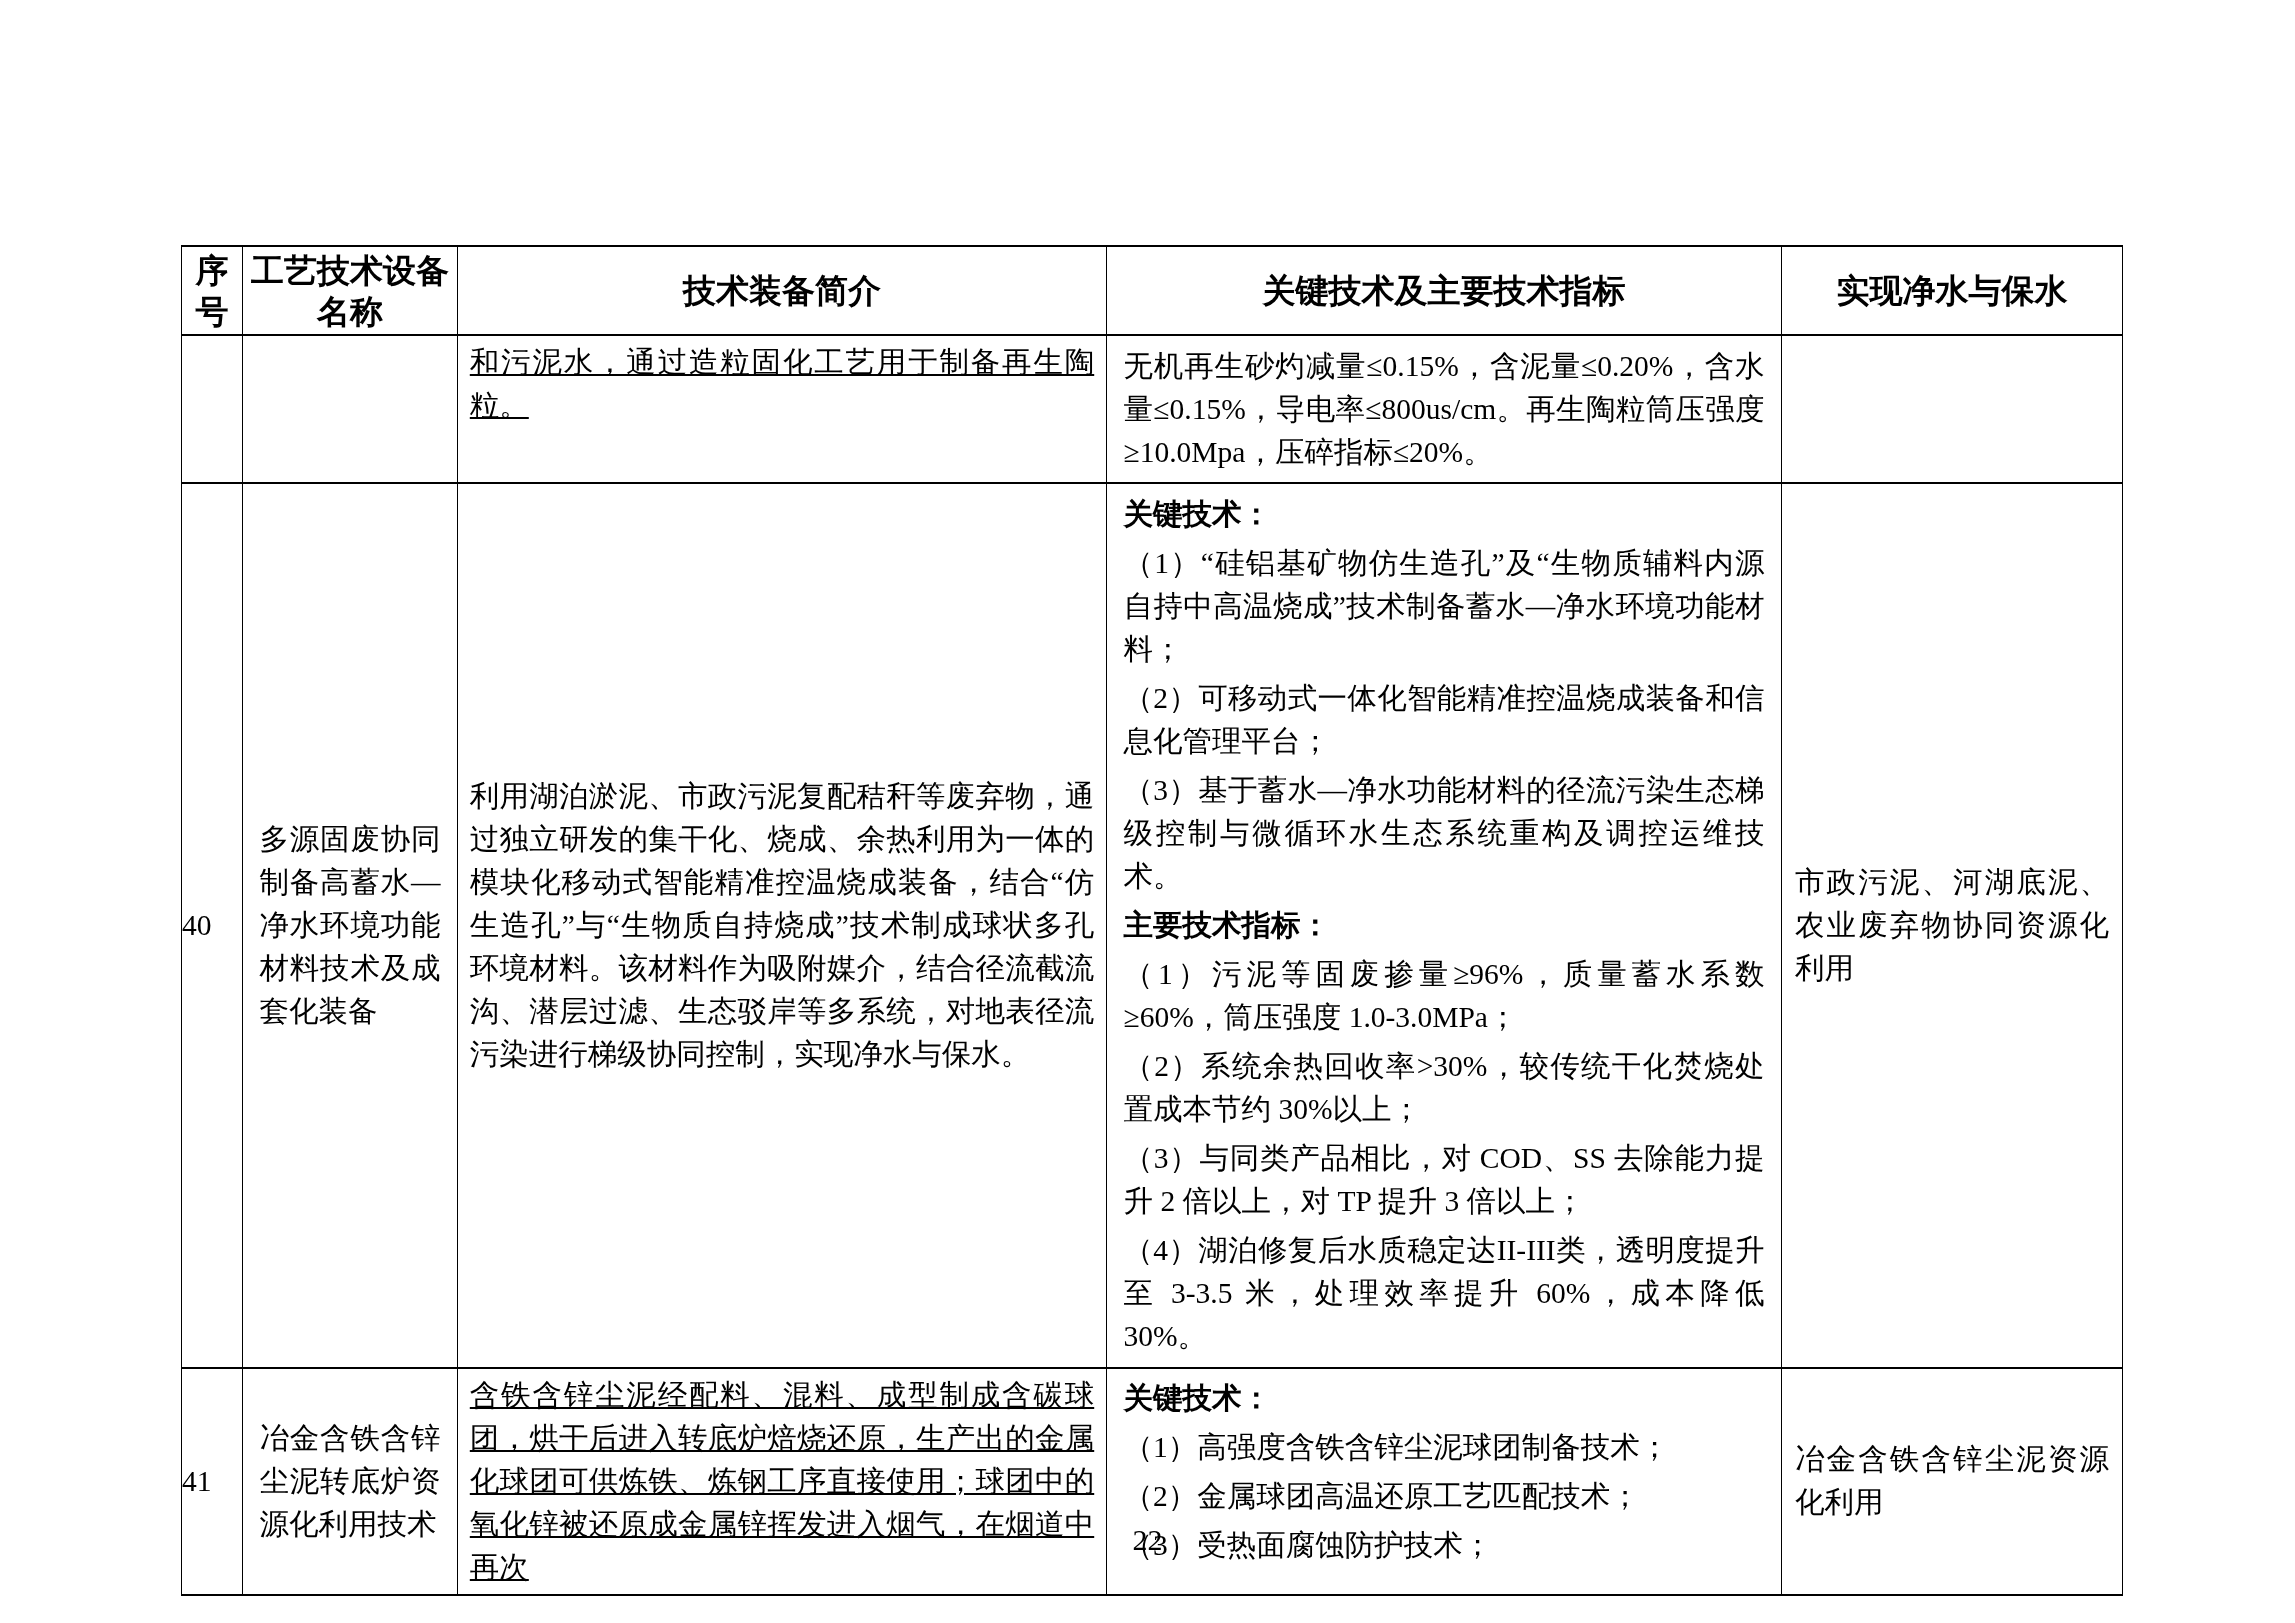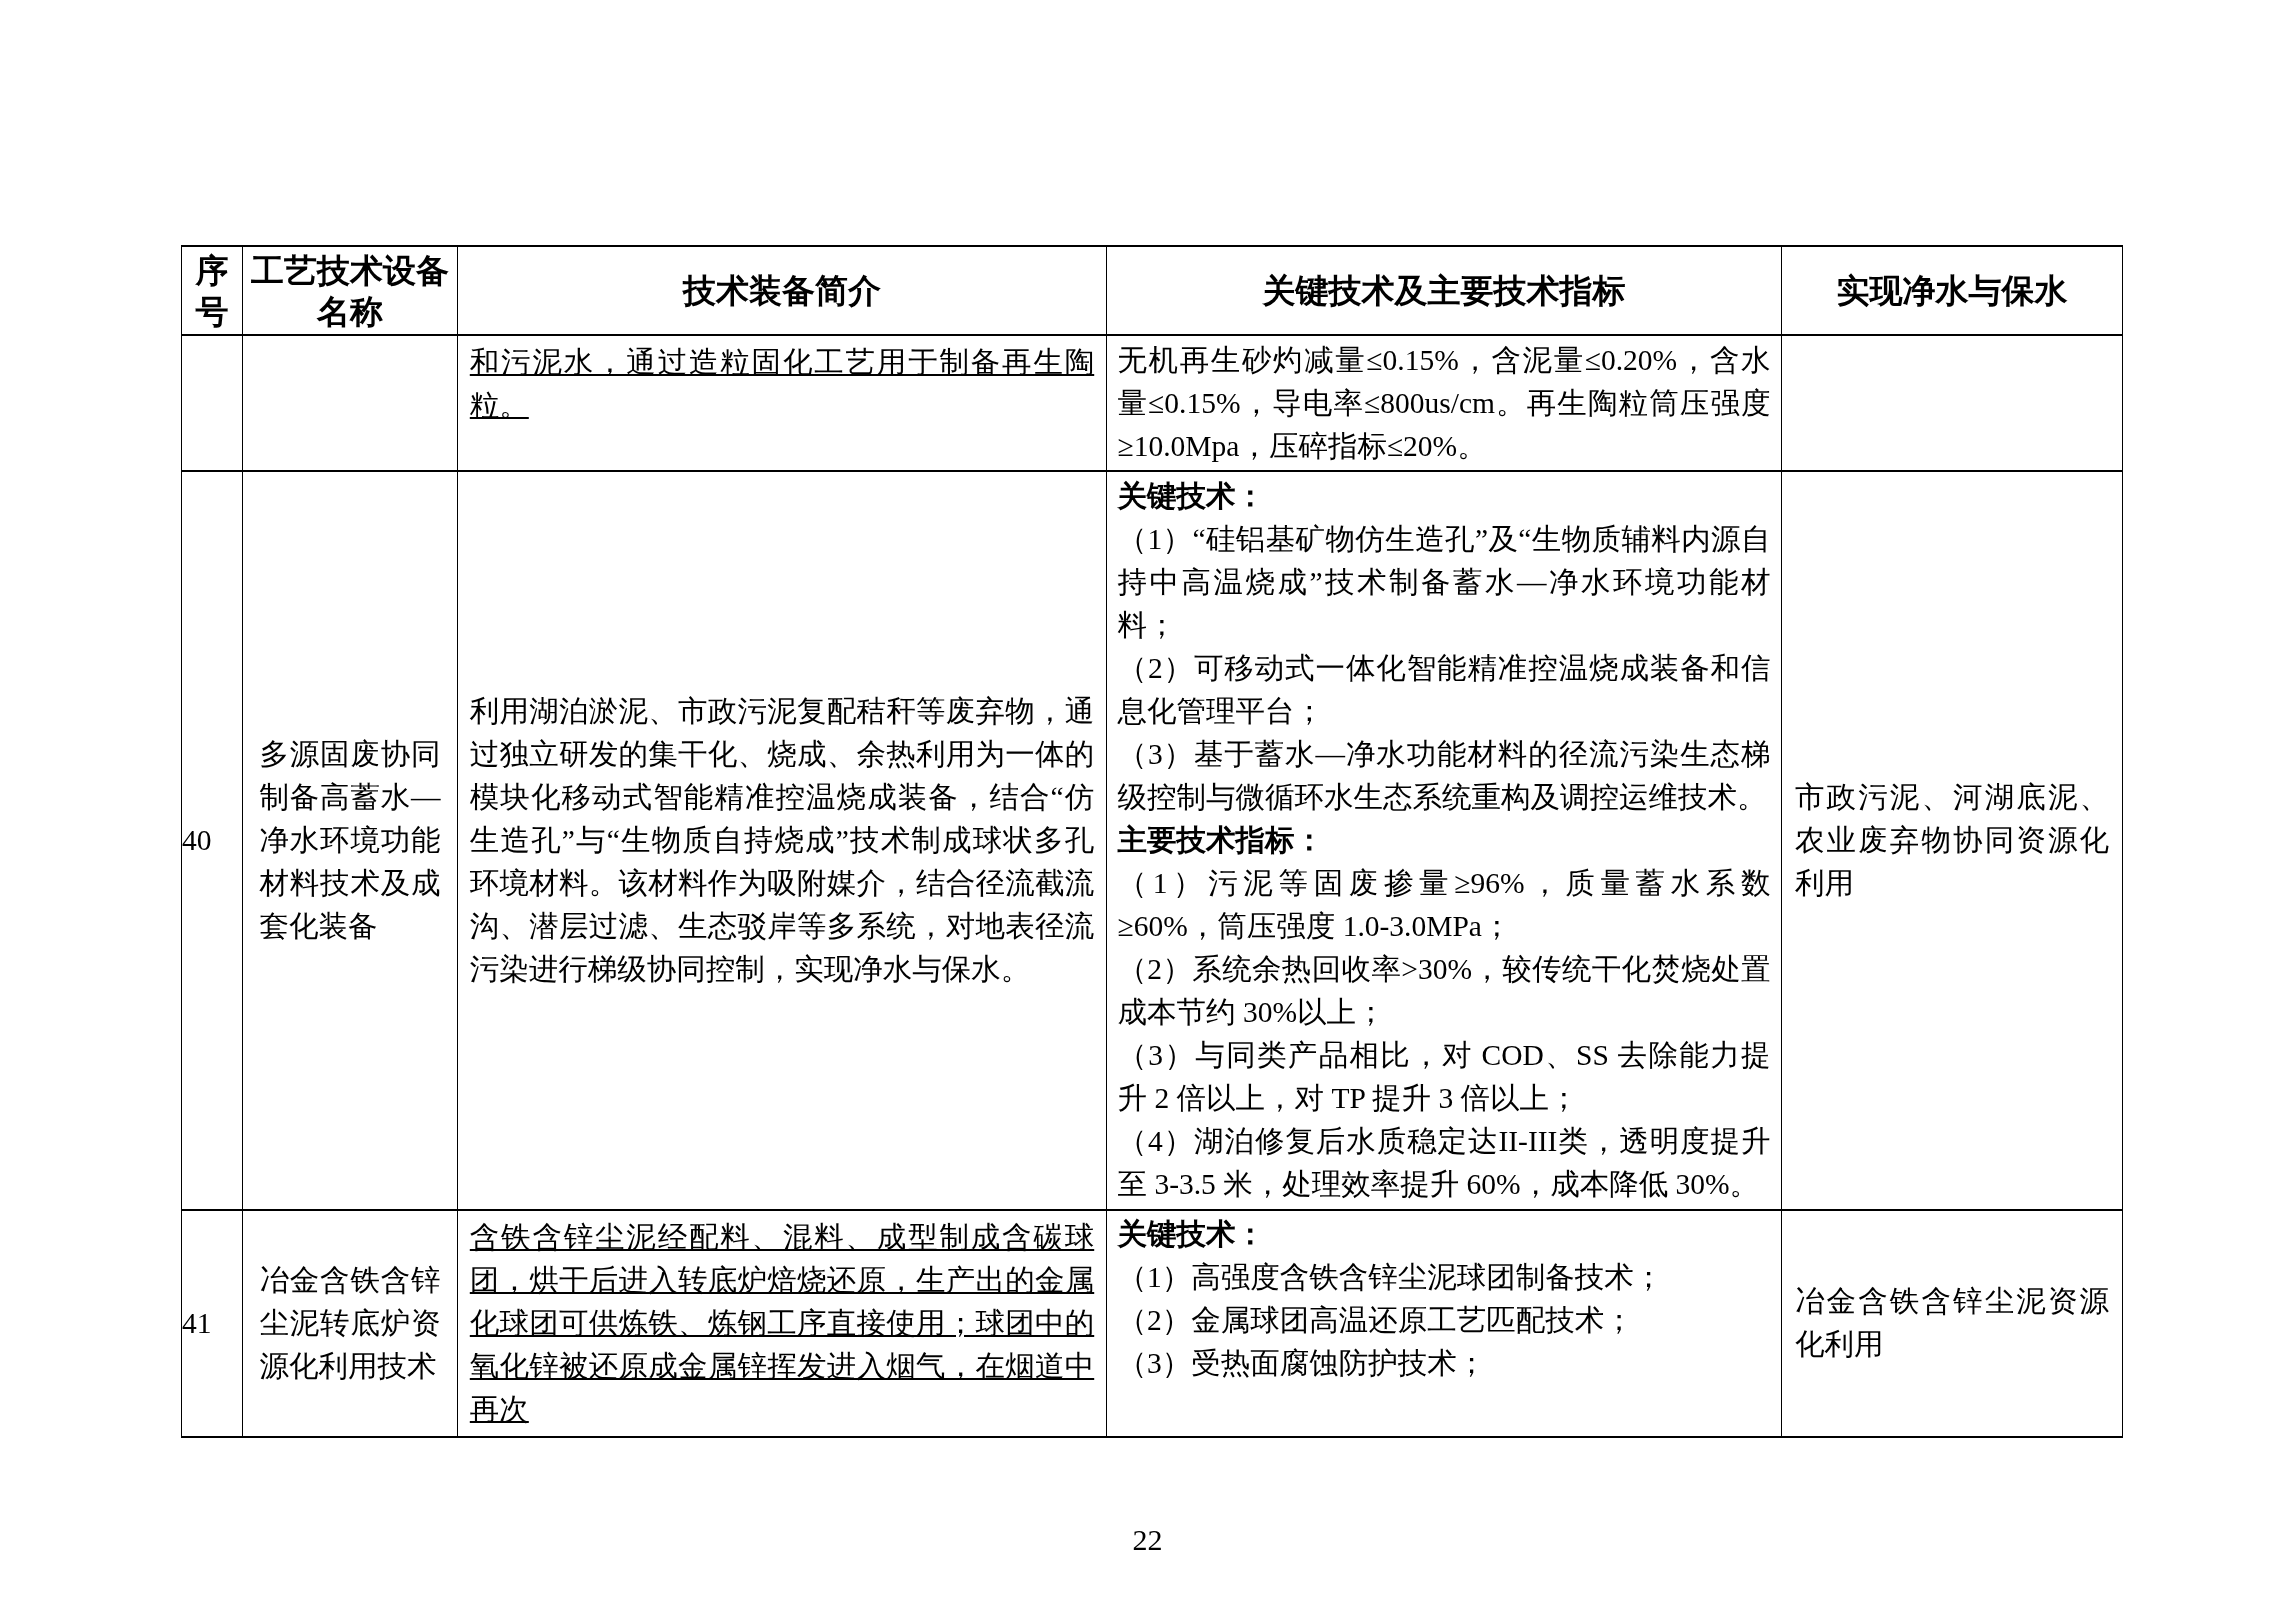--- a/index.html
+++ b/index.html
@@ -55,21 +55,21 @@
   }
   .cell-name {
     vertical-align: middle;
     padding: 0 16.4px;
   }
   .cell-intro { padding: 5.2px 11.8px; }
   .cell-tech {
     vertical-align: top;
     padding: 2.6px 10.5px;
   }
-  .cell-tech p { margin: 0; text-align: justify; text-justify: inter-ideograph; }
+  .cell-tech p { margin: 6px; text-align: justify; text-justify: inter-ideograph; }
   .cell-scope {
     vertical-align: middle;
     padding: 0 13px;
     margin-top: 36px;
   }
   .va-top { vertical-align: top; text-decoration: underline; }
   .va-mid { vertical-align: middle; }
   .bold { font-weight: bold; }
   .page-number {
     position: absolute;

